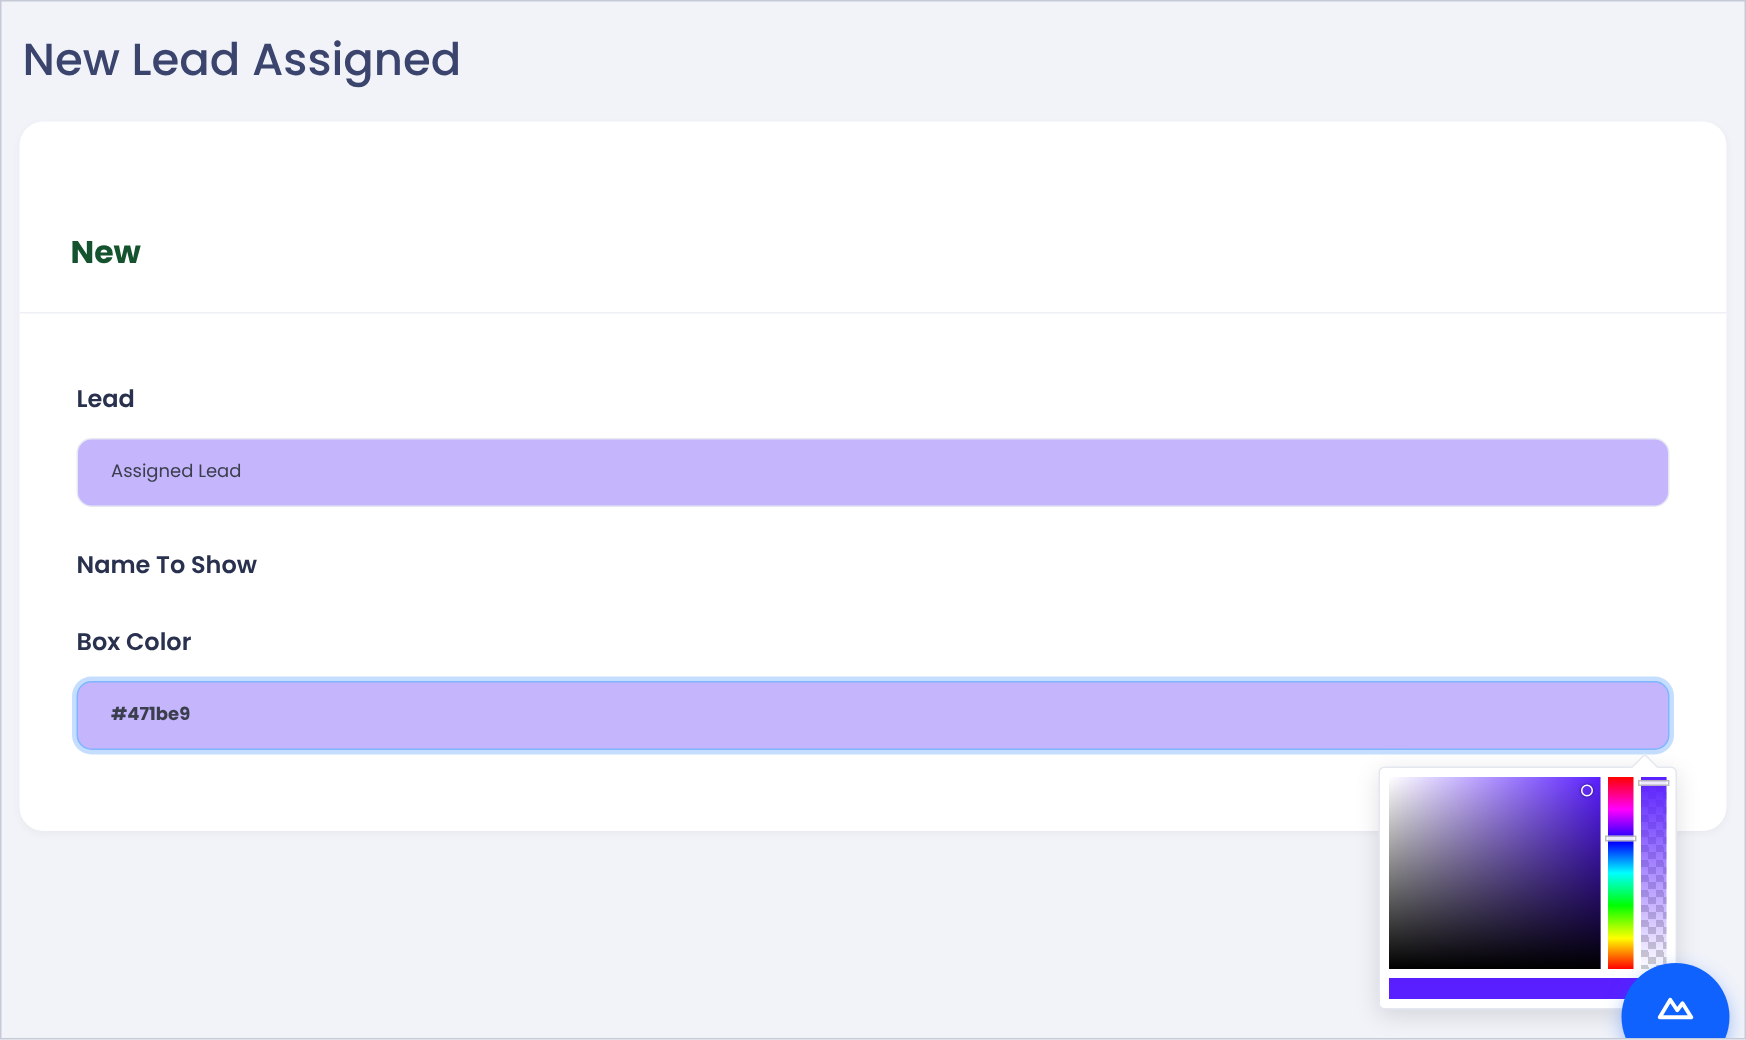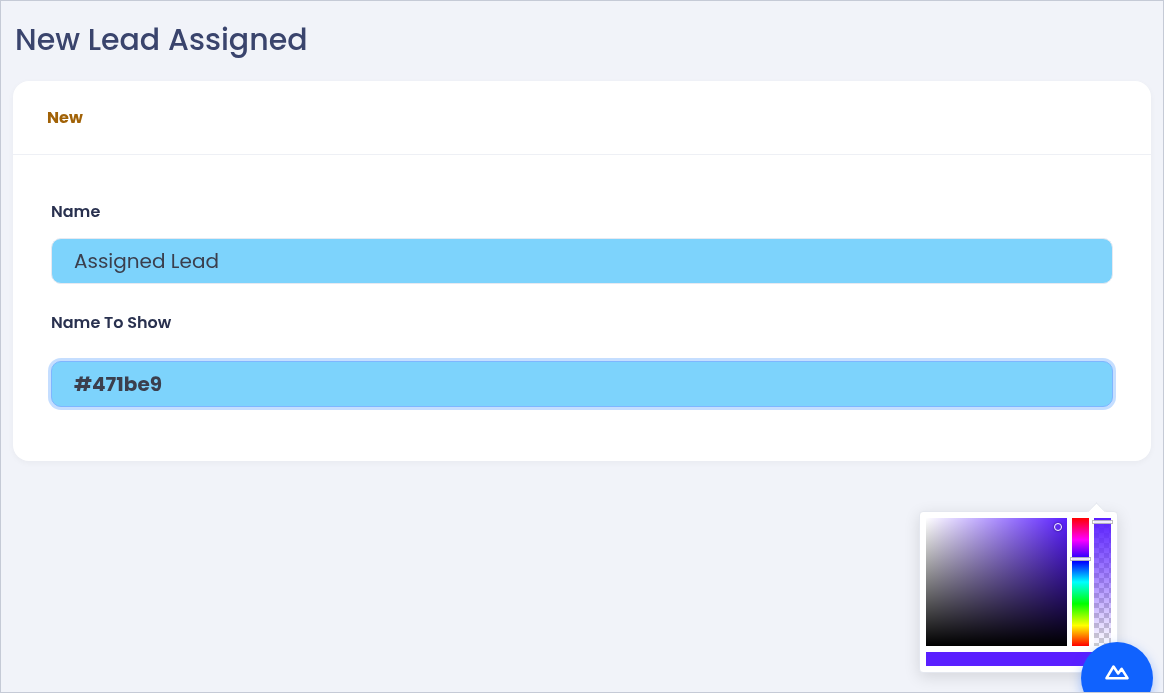--- a/index.html
+++ b/index.html
@@ -21,42 +21,43 @@
     background: #ffffff;
     margin: 0 12px 12px 12px;
     border-radius: 16px;
     box-shadow: 0 2px 6px rgba(0,0,0,0.04);
   }
   .card-header {
     padding: 24px 34px 24px 34px;
     border-bottom: 1px solid #eef0f5;
   }
   .card-header-title {
-    font-size: 16px;
+    font-size: 21px;
     font-weight: 700;
-    color: #a16207;
+    color: #14532d;
+    margin-top: 48px;
   }
   .card-body {
     padding: 44px 38px 28px 38px;
   }
   .field-group { margin-bottom: 26px; }
   .field-label {
     font-size: 16px;
     font-weight: 600;
     color: #29314f;
     margin-bottom: 14px;
     display: block;
   }
   .field-input {
     width: 100%;
     height: 46px;
     padding: 0 22px;
-    font-size: 20px;
+    font-size: 12px;
     color: #3b3f4d;
-    background: #7dd3fc;
+    background: #c4b5fd;
     border: 1px solid #e6e9f1;
     border-radius: 10px;
     outline: none;
     font-family: inherit;
   }
   .field-input.focused {
     border: 1px solid #7fb6ff;
     box-shadow: 0 0 0 3px rgba(127,182,255,0.45);
     font-weight: bold;
   }
@@ -173,29 +174,30 @@
 
 <h1 class="page-title">New Lead Assigned</h1>
 
 <div class="card">
   <div class="card-header">
     <div class="card-header-title">New</div>
   </div>
   <div class="card-body">
 
     <div class="field-group">
-      <label class="field-label">Name</label>
+      <label class="field-label">Lead</label>
       <input type="text" class="field-input" value="Assigned Lead" style="">
     </div>
 
     <div class="field-group">
       <label class="field-label">Name To Show</label>
     </div>
 
     <div class="field-group">
+      <label class="field-label">Box Color</label>
       <input type="text" class="field-input focused" value="#471be9" style="">
     </div>
 
     <div class="field-group" style="margin-bottom:0;">
     </div>
 
   </div>
 </div>
 
 <div class="color-popover">

